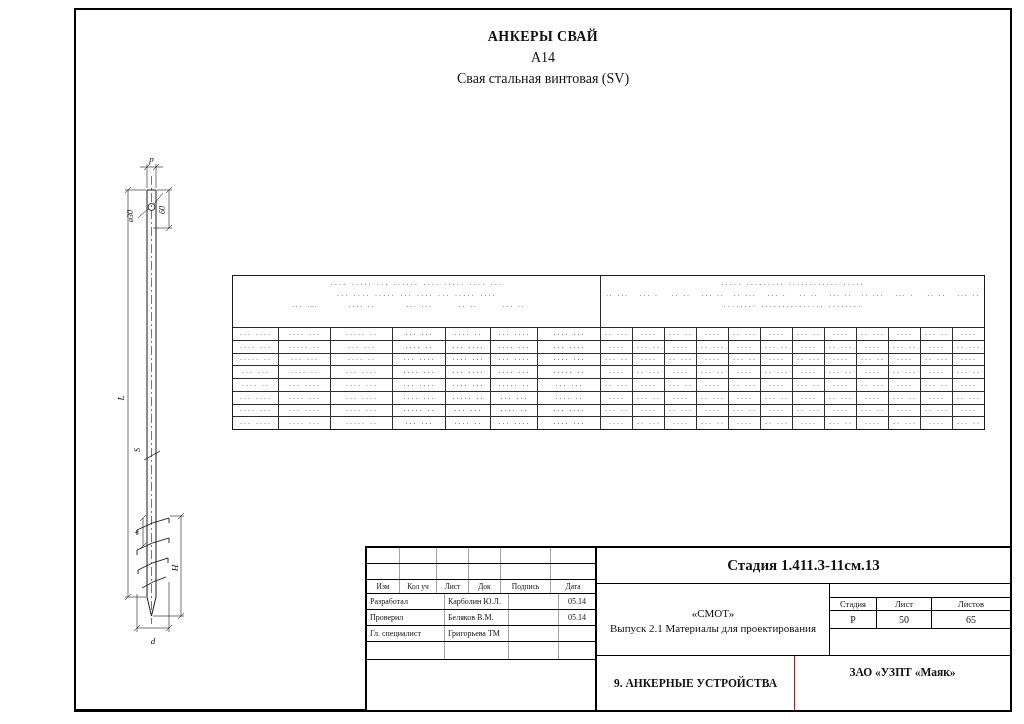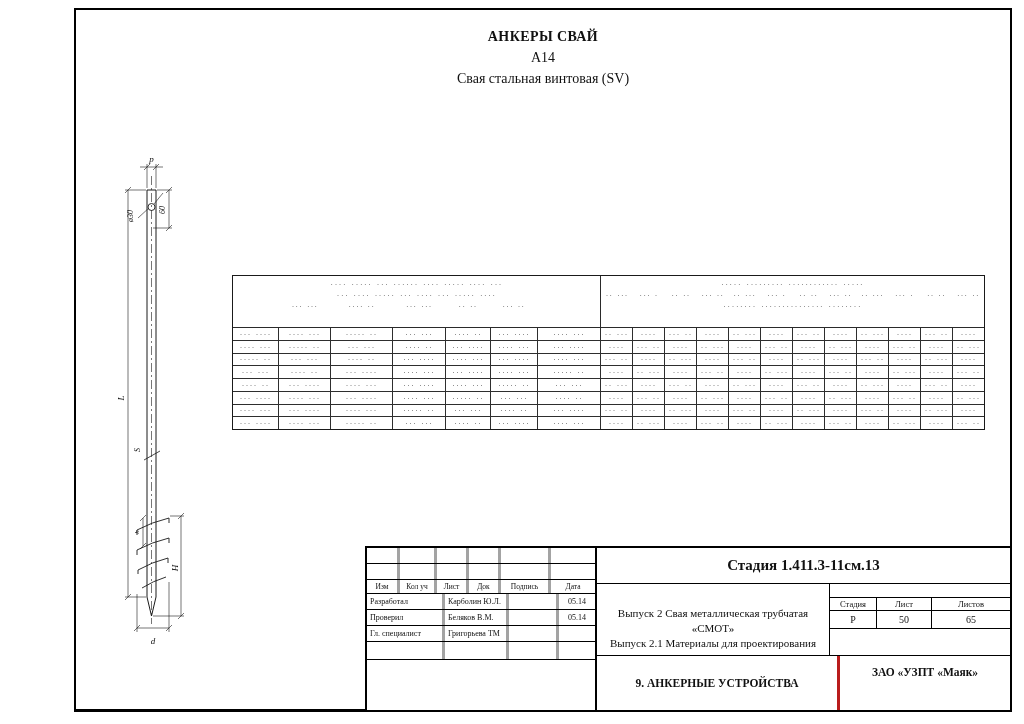--- a/index.html
+++ b/index.html
@@ -37,21 +37,21 @@
              border-right:1px solid #2e2e2e; display:flex; align-items:center; justify-content:center; }
   .sp-row .sp-cell:last-child { border-right:none; }
 
   
   .tblock { position:absolute; left:365px; top:546px; width:647px; height:166px;
             border:2px solid #000; display:flex; background:#fff; }
   .tb-left { width:230px; border-right:2px solid #000; display:flex; flex-direction:column; }
   .tb-row { display:flex; border-bottom:1px solid #000; flex-shrink:0; }
   .tb-row.tb-last { border-bottom:none; flex:1; }
   .h16{height:16px} .h14{height:14px} .h18{height:18px}
-  .tb-c { border-right:3px solid #a3a3a3; overflow:hidden; display:flex; align-items:center;
+  .tb-c { border-right:1px solid #a3a3a3; overflow:hidden; display:flex; align-items:center;
           justify-content:center; font-size:8px; white-space:nowrap; }
   .tb-c:last-child { border-right:none; }
   .w33{width:33px}.w37{width:37px}.w32{width:32px}.w50{width:50px}.w46{width:46px;flex:1}
   .w70{width:78px}.w64{width:64px}
   .tb-hdr .tb-c { font-size:7.5px; }
   .tb-role,.tb-name { justify-content:flex-start; padding-left:3px; }
 
   .tb-right { flex:1; display:flex; flex-direction:column; }
   .tb-series { height:36px; border-bottom:1px solid #000; display:flex; align-items:center;
                justify-content:center; font-weight:bold; font-size:15px; }
@@ -62,21 +62,21 @@
   .st-spacer { height:13px; }
   .st-row { display:flex; }
   .st-hdr { height:14px; border-top:1px solid #000; border-bottom:1px solid #000; }
   .st-val { height:18px; border-bottom:1px solid #000; }
   .st-c { border-right:1px solid #000; display:flex; align-items:center; justify-content:center;
           font-size:8.5px; overflow:hidden; }
   .st-c:last-child { border-right:none; }
   .sw47{width:47px}.sw55{width:55px}.sw82{flex:1}
   .st-val .st-c { font-size:10px; }
   .tb-bottom { flex:1; display:flex; }
-  .tb-section { width:243px; border-right:3px solid #b91c1c; display:flex; align-items:center;
+  .tb-section { width:198px; border-right:1px solid #b91c1c; display:flex; align-items:center;
                 justify-content:center; font-weight:bold; font-size:11.5px; }
   .tb-company { flex:1; display:flex; align-items:flex-start; justify-content:center;
                 padding-top:10px; font-weight:bold; font-size:11.5px; }
 </style>
 </head>
 <body>
 
 <div class="frame"></div>
 
 <div class="titles">
@@ -420,21 +420,20 @@
       <div class="tb-c w70"></div>
       <div class="tb-c w64"></div>
       <div class="tb-c w50"></div>
       <div class="tb-c w46"></div>
     </div>
   </div>
   <div class="tb-right">
     <div class="tb-series">Стадия 1.411.3-11см.13</div>
     <div class="tb-mid">
       <div class="tb-doc">
-        <div>Выпуск 2  Свая металлическая трубчатая</div>
         <div>«СМОТ»</div>
         <div>Выпуск 2.1 Материалы для проектирования</div>
       </div>
       <div class="tb-stage">
         <div class="st-spacer"></div>
         <div class="st-row st-hdr">
           <div class="st-c sw47">Стадия</div>
           <div class="st-c sw55">Лист</div>
           <div class="st-c sw82">Листов</div>
         </div>

